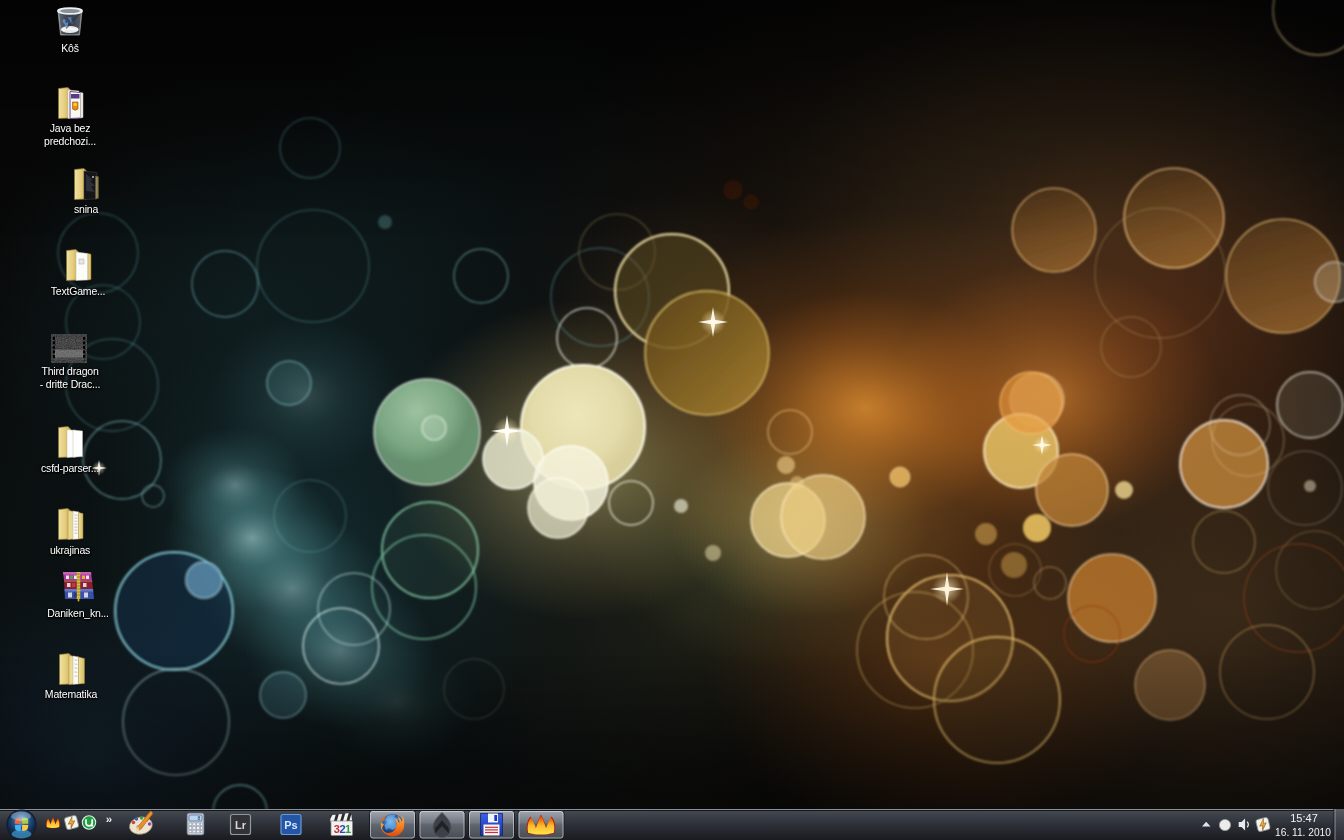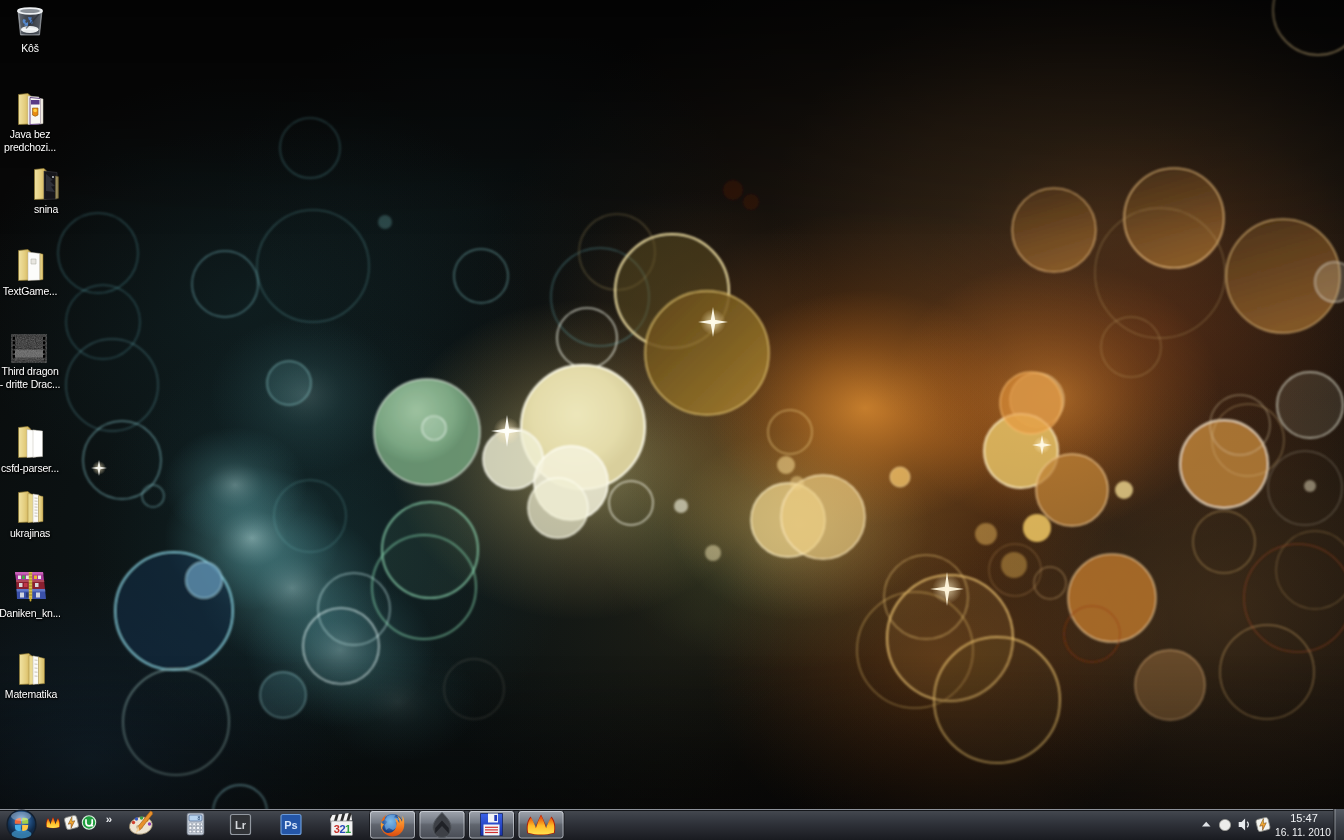--- a/index.html
+++ b/index.html
@@ -1,18 +1,18 @@
 <!DOCTYPE html>
 <html><head>
 <meta charset="utf-8">
 <style>
   html,body{margin:0;padding:0;width:1344px;height:840px;overflow:hidden;background:#000;}
   #desk{position:absolute;left:0;top:0;width:1344px;height:840px;}
   #wall{position:absolute;left:0;top:0;}
-  .ic{position:absolute;width:60px;text-align:center;}
+  .ic{position:absolute;width:60px;text-align:center;margin-left:40px;}
   .ic svg{display:block;margin:0 auto;}
   .lbl{position:absolute;width:120px;left:-30px;text-align:center;
        font-family:"Liberation Sans",sans-serif;font-size:10.5px;letter-spacing:-0.2px;line-height:13px;
        color:#fff;text-shadow:0 1px 2px #000,0 0 3px #000,1px 1px 2px #000;}
   #tb{position:absolute;left:0;top:809px;width:1344px;height:31px;
       background:linear-gradient(#16171b 0%,#43474f 6%,#3a3e46 25%,#2d3038 50%,#25272e 65%,#1e2026 90%,#181a1f 100%);
       border-top:1px solid #888d94;box-sizing:border-box;}
 </style>
 </head>
 <body>
@@ -341,21 +341,21 @@
   <ellipse cx="13.8" cy="22.5" rx="8.8" ry="3.4" fill="#e6e9eb"></ellipse>
   <path d="M5.5,22.2 Q13.8,19.6 22.2,22.2 L22,24 Q13.8,21.6 5.8,24 Z" fill="#f4f6f7"></path>
   <path d="M23.5,6.5 L10,21.5" stroke="rgba(35,40,48,0.55)" stroke-width="1.4" fill="none"></path>
   <ellipse cx="14" cy="4" rx="12.2" ry="2.9" fill="#cfd5da" stroke="#eef1f3" stroke-width="1.6"></ellipse>
   <ellipse cx="14" cy="4" rx="9.8" ry="2" fill="#8a9097"></ellipse>
  </g>
 </svg>
 <div class="lbl" style="top:42px">Kôš</div>
 </div>
 
-<div class="ic" style="left:0;top:6px">
+<div class="ic" style="left:0;top:0">
 <svg width="60" height="38" viewBox="0 0 60 38" style="margin-top:84px">
  <g transform="translate(15,1)">
   <path d="M15,31 L29,35 L12,34 Z" fill="rgba(0,0,0,0.35)"></path>
   <path d="M3.5,3.5 L13,2.5 L15.5,5 L15.5,33 L3.5,33.5 Z" fill="url(#foldBack)" stroke="#8a742e" stroke-width="0.7"></path>
   <path d="M13,5 L24,6 L24,33 L13,33.5 Z" fill="#fdfdfb" stroke="#b8b4a8" stroke-width="0.5"></path>
   <path d="M15,6.5 L25.5,7.5 L25.5,33 L15,33.5 Z" fill="#f8f7f2" stroke="#6a4a8a" stroke-width="1"></path>
   <rect x="16" y="9" width="8.5" height="4.5" fill="#5a3a85"></rect>
   <path d="M17.5,17 L23,17 L23,24 Q20.2,26.5 17.5,24 Z" fill="#e88a10" stroke="#8a5a10" stroke-width="0.6"></path>
   <circle cx="20.2" cy="19.5" r="1.8" fill="#ffd040"></circle>
   <path d="M25.5,7.5 L28,8 L28,32.5 L25.5,33 Z" fill="#efece2" stroke="#cac6ba" stroke-width="0.5"></path>
@@ -371,21 +371,21 @@
   <path d="M3.5,3.5 L13,2.5 L15.5,5 L15.5,33 L3.5,33.5 Z" fill="url(#foldBack)" stroke="#8a742e" stroke-width="0.7"></path>
   <path d="M13,5 L26,6.5 L26,33 L13,33.5 Z" fill="#15151a" stroke="#3a3a42" stroke-width="0.6"></path>
   <path d="M15,8 L22,14 L19,15 L24,20 L20,20.5 L24,26 L15,25 Z" fill="#2e3038"></path>
   <circle cx="22" cy="11" r="0.9" fill="#cfd4da"></circle>
   <path d="M24.5,10 L27.5,10.8 L27.5,32.2 L24.5,32.8 Z" fill="url(#foldFront)" stroke="#9a8238" stroke-width="0.5" opacity="0.6"></path>
  </g>
 </svg>
 <div class="lbl" style="top:203px">snina</div>
 </div>
 
-<div class="ic" style="left:0;top:0">
+<div class="ic" style="left:8px;top:0">
 <svg width="60" height="38" viewBox="0 0 60 38" style="margin-top:246px">
  <g transform="translate(15,1)">
   <path d="M15,31 L29,35 L12,34 Z" fill="rgba(0,0,0,0.35)"></path>
   <path d="M3.5,3.5 L13,2.5 L15.5,5 L15.5,33 L3.5,33.5 Z" fill="url(#foldBack)" stroke="#8a742e" stroke-width="0.7"></path>
   <path d="M13,5 L25,6.5 L25,33 L13,33.5 Z" fill="#fcfcfa" stroke="#b8b4a8" stroke-width="0.5"></path>
   <path d="M16,12 L21,12 L21,17 L16,17 Z" fill="#e8e6e0" stroke="#aaa89f" stroke-width="0.5"></path>
   <path d="M25,6.5 L28,7.2 L28,32.5 L25,33 Z" fill="url(#foldFront)" stroke="#9a8238" stroke-width="0.5"></path>
  </g>
 </svg>
 <div class="lbl" style="top:285px">TextGame...</div>
@@ -421,21 +421,21 @@
  <g transform="translate(15,1)">
   <path d="M15,31 L29,35 L12,34 Z" fill="rgba(0,0,0,0.35)"></path>
   <path d="M3.5,3.5 L13,2.5 L15.5,5 L15.5,33 L3.5,33.5 Z" fill="url(#foldBack)" stroke="#8a742e" stroke-width="0.7"></path>
   <path d="M12,5.5 L21,6.5 L21,33 L12,33.5 Z" fill="#fdfdfb" stroke="#b8b4a8" stroke-width="0.5"></path>
   <path d="M18,6 L27.5,7 L27.5,32.5 L18,33.2 Z" fill="#ffffff" stroke="#c2beb2" stroke-width="0.5"></path>
  </g>
 </svg>
 <div class="lbl" style="top:446px">csfd-parser...</div>
 </div>
 
-<div class="ic" style="left:0;top:0">
+<div class="ic" style="left:0;top:17px">
 <svg width="60" height="38" viewBox="0 0 60 38" style="margin-top:488px">
  <g transform="translate(15,1)">
   <path d="M15,31 L29,35 L12,34 Z" fill="rgba(0,0,0,0.35)"></path>
   <path d="M3.5,3.5 L13,2.5 L15.5,5 L15.5,33 L3.5,33.5 Z" fill="url(#foldBack)" stroke="#8a742e" stroke-width="0.7"></path>
   <path d="M13,4.5 L19,5.5 L19,33 L13,33.5 Z" fill="#e8d88e" stroke="#a89048" stroke-width="0.6"></path>
   <path d="M18,5 L24,6 L24,33 L18,33.3 Z" fill="#fbfaf6" stroke="#b8b4a8" stroke-width="0.5"></path>
   <g stroke="#b0ab9c" stroke-width="0.7">
               <line x1="19.5" y1="9" x2="22.5" y2="9.3"></line>
               <line x1="19.5" y1="12" x2="22.5" y2="12.3"></line>
               <line x1="19.5" y1="15" x2="22.5" y2="15.3"></line>
@@ -443,21 +443,21 @@
               <line x1="19.5" y1="21" x2="22.5" y2="21.2"></line>
               <line x1="19.5" y1="24" x2="22.5" y2="24.2"></line>
               <line x1="19.5" y1="27" x2="22.5" y2="27.2"></line>
             </g>
   <path d="M23.5,6.5 L28,7.5 L28,32.5 L23.5,33 Z" fill="url(#foldFront)" stroke="#9a8238" stroke-width="0.5"></path>
  </g>
 </svg>
 <div class="lbl" style="top:527px">ukrajinas</div>
 </div>
 
-<div class="ic" style="left:0;top:0">
+<div class="ic" style="left:8px;top:0">
 <svg width="60" height="38" viewBox="0 0 60 38" style="margin-top:569px">
  <g transform="translate(13,2)">
   <path d="M2,1 L30,1 L31,9 L3,9 Z" fill="#a8389a"></path>
   <path d="M2,1 L30,1 L30.3,3.5 L2.3,3.5 Z" fill="#c860b8"></path>
   <g>
               <rect x="5" y="4.5" width="3" height="3.5" fill="#e8e8e8"></rect>
               <rect x="9" y="4.5" width="3" height="3.5" fill="#48a848"></rect>
               <rect x="13" y="4.5" width="3" height="3.5" fill="#e8e8e8"></rect>
               <rect x="21" y="4.5" width="3" height="3.5" fill="#e8b828"></rect>
               <rect x="25" y="4.5" width="3" height="3.5" fill="#e8e8e8"></rect>

